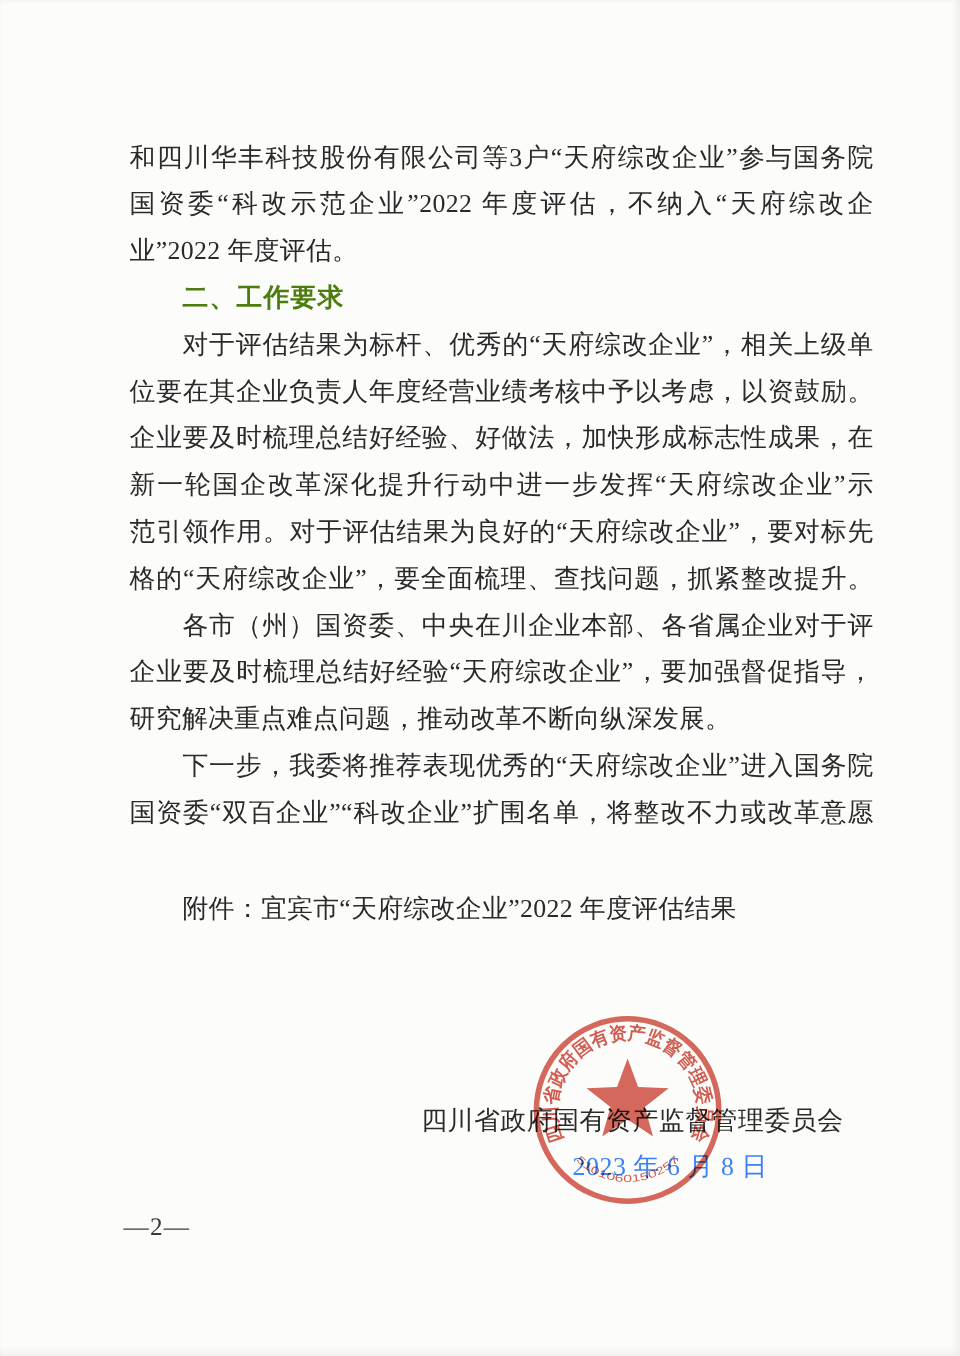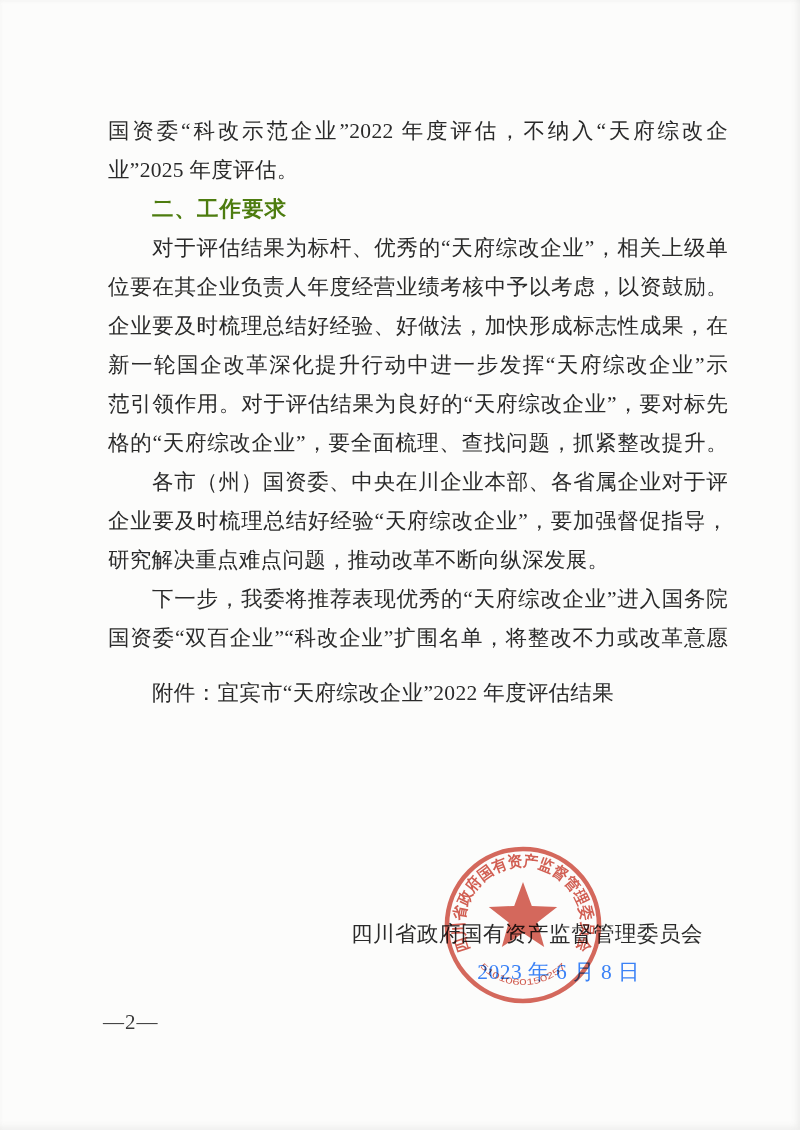--- a/index.html
+++ b/index.html
@@ -14,21 +14,21 @@
     height:39px; line-height:39px; font-size:21.5px; color:#2a2a2a;
     letter-spacing:0.3px; white-space:nowrap;
   }
   .jl { text-align:justify; text-align-last:justify; text-justify:inter-character; white-space:normal; }
   .el { text-align:left; }
   .il { text-indent:44px; }
   .heading {
     font-family:"Liberation Sans","DejaVu Sans",sans-serif;
     font-weight:700; color:#4d7c0f; text-indent:44px; letter-spacing:1px;
   }
-  .attachment { margin-top:16px; text-indent:44px; }
+  .attachment { margin-top:41px; text-indent:44px; }
   .sign-name {
     position:absolute; top:919px; right:97px;
     font-size:21.5px; color:#2a2a2a; letter-spacing:0.5px;
   }
   .sign-date {
     position:absolute; top:957px; right:160px;
     font-size:21.5px; color:#3b82f6; letter-spacing:0.5px;
   }
   .seal {
     position:absolute; left:423px; top:825px; width:200px; height:200px;
@@ -38,22 +38,23 @@
     position:absolute; left:103px; top:1010px;
     font-size:21px; color:#3a3a3a; letter-spacing:1px;
   }
 </style>
 </head>
 <body>
 
 <div class="page">
 
   <main class="body-text">
+    <div class="doc-line jl">和四川华丰科技股份有限公司等3户“天府综改企业”参与国务院</div>
     <div class="doc-line jl">国资委“科改示范企业”2022 年度评估，不纳入“天府综改企</div>
-    <div class="doc-line el">业”2025 年度评估。</div>
+    <div class="doc-line el">业”2022 年度评估。</div>
 
     <div class="doc-line heading">二、工作要求</div>
 
     <div class="doc-line jl il">对于评估结果为标杆、优秀的“天府综改企业”，相关上级单</div>
     <div class="doc-line jl">位要在其企业负责人年度经营业绩考核中予以考虑，以资鼓励。</div>
     <div class="doc-line jl">企业要及时梳理总结好经验、好做法，加快形成标志性成果，在</div>
     <div class="doc-line jl">新一轮国企改革深化提升行动中进一步发挥“天府综改企业”示</div>
     <div class="doc-line jl">范引领作用。对于评估结果为良好的“天府综改企业”，要对标先</div>
     <div class="doc-line jl">格的“天府综改企业”，要全面梳理、查找问题，抓紧整改提升。</div>
 

